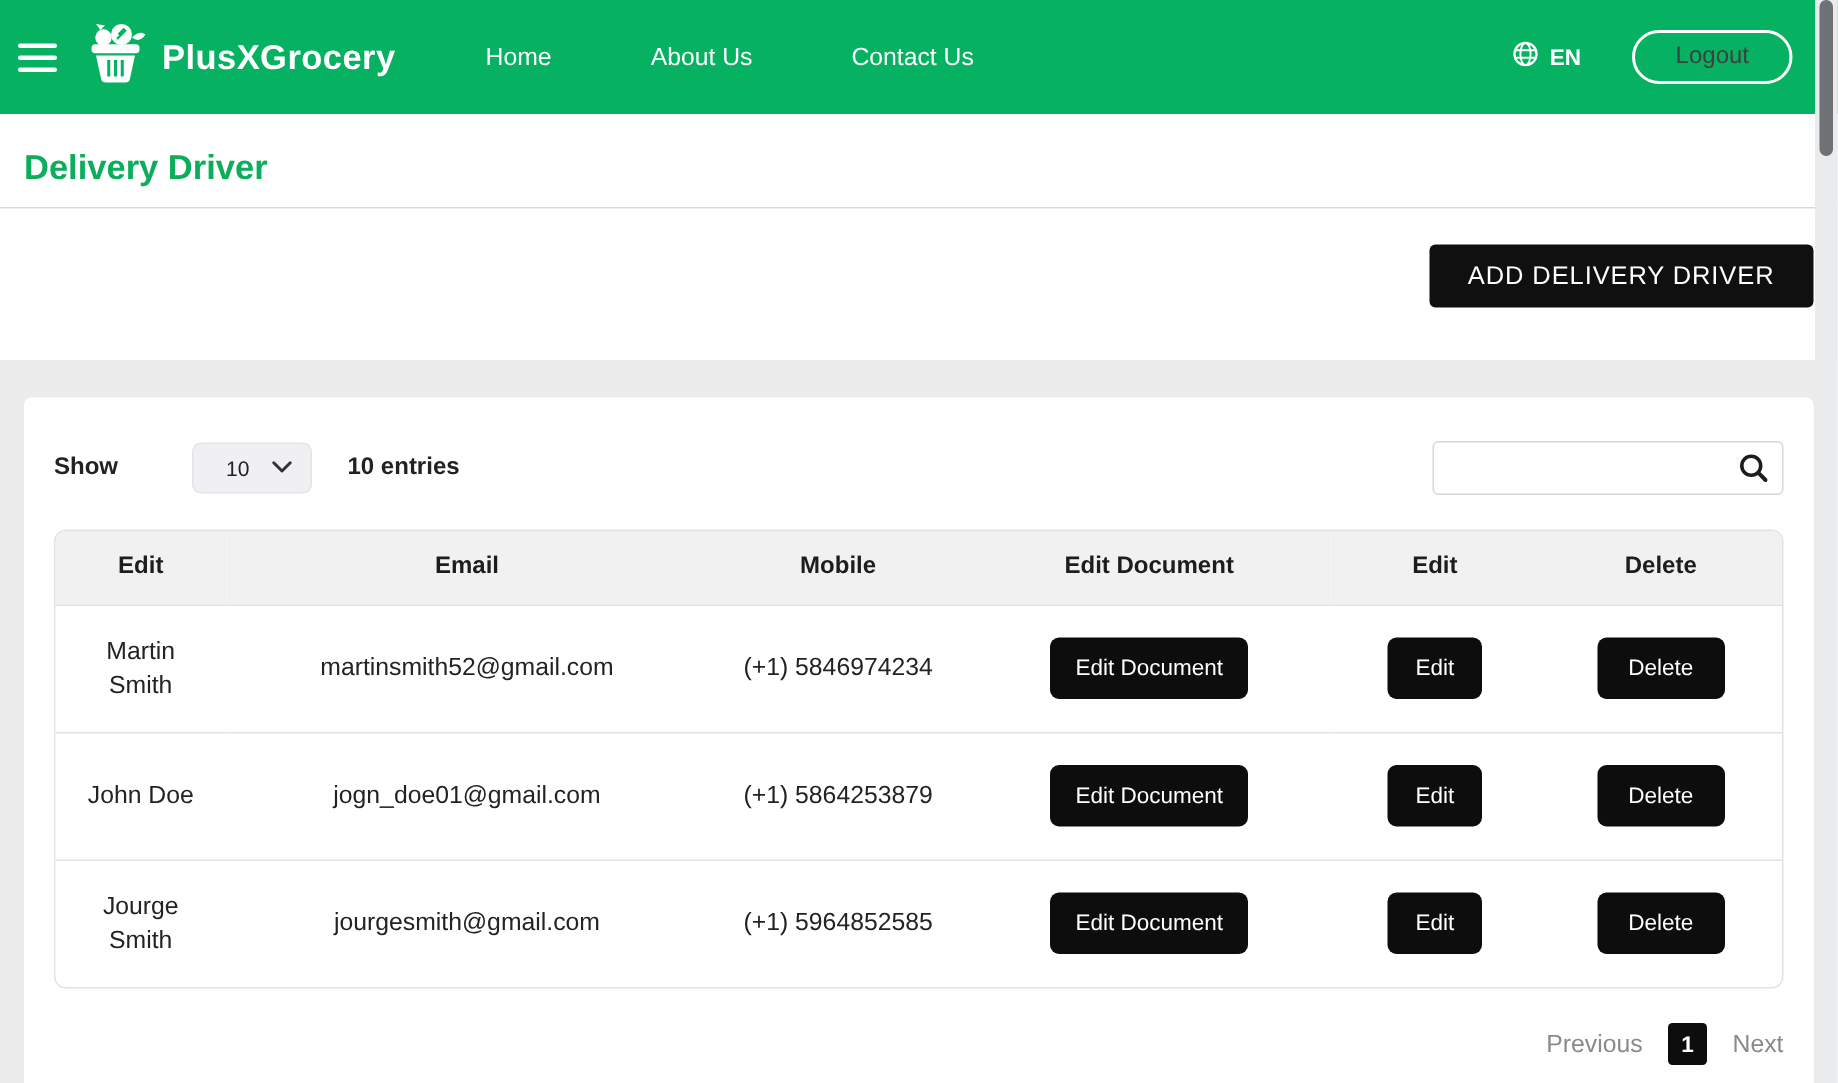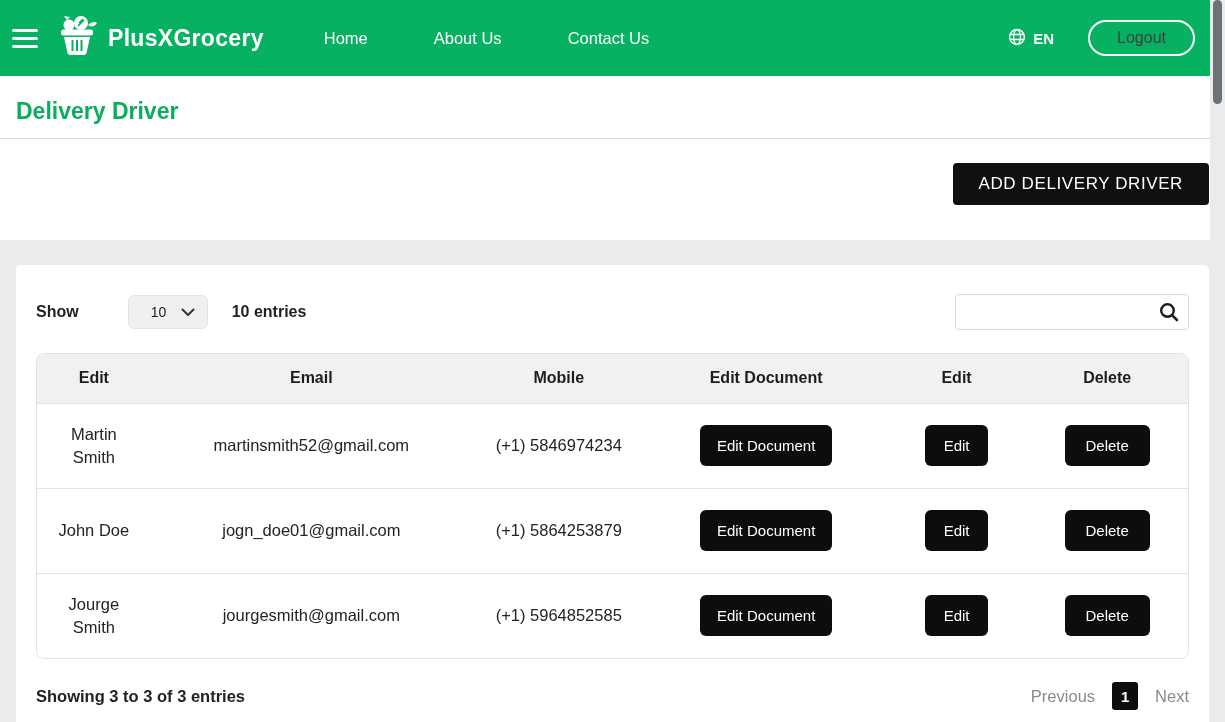--- a/index.html
+++ b/index.html
@@ -236,21 +236,20 @@
             <td>(+1) 5964852585</td>
             <td><button class="btn-dark">Edit Document</button></td>
             <td><button class="btn-dark btn-edit">Edit</button></td>
             <td><button class="btn-dark btn-delete">Delete</button></td>
           </tr>
         </tbody>
       </table>
     </div>
 
     <div class="card-footer">
-      <span class="summary">Showing 3 to 3 of 3 entries</span>
       <div class="pager">
         <span class="nav-link">Previous</span>
         <span class="page-num">1</span>
         <span class="nav-link">Next</span>
       </div>
     </div>
 
   </section>
 
   <div class="scrollbar">

